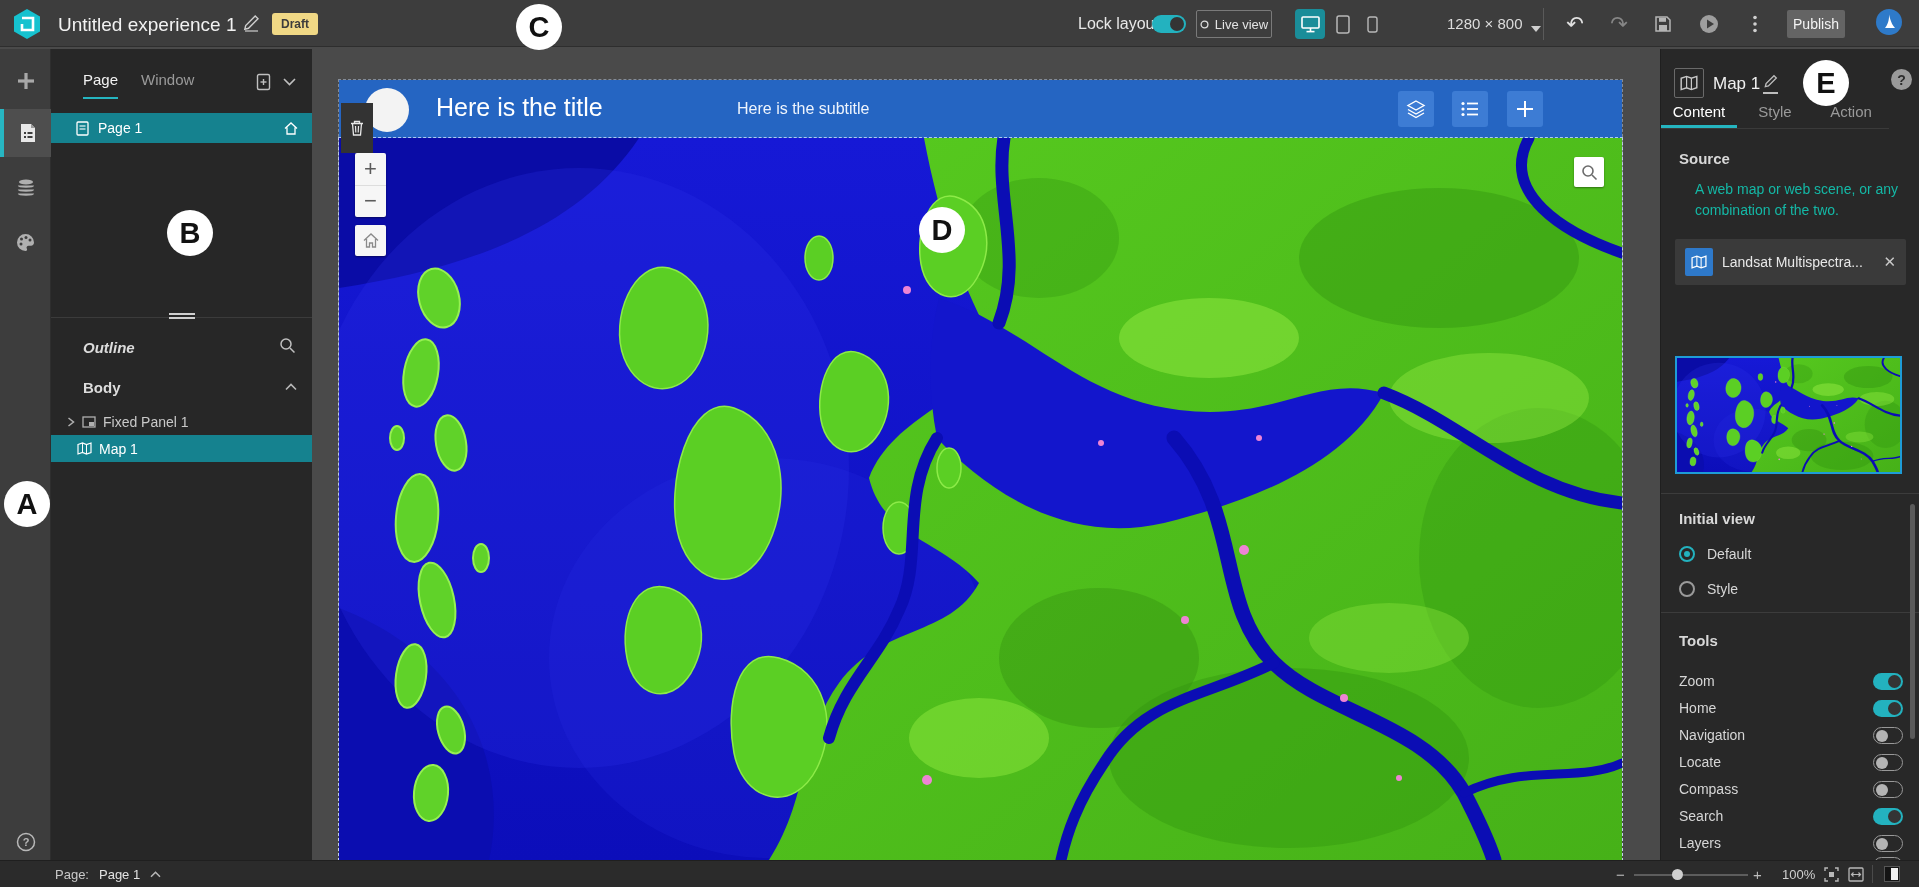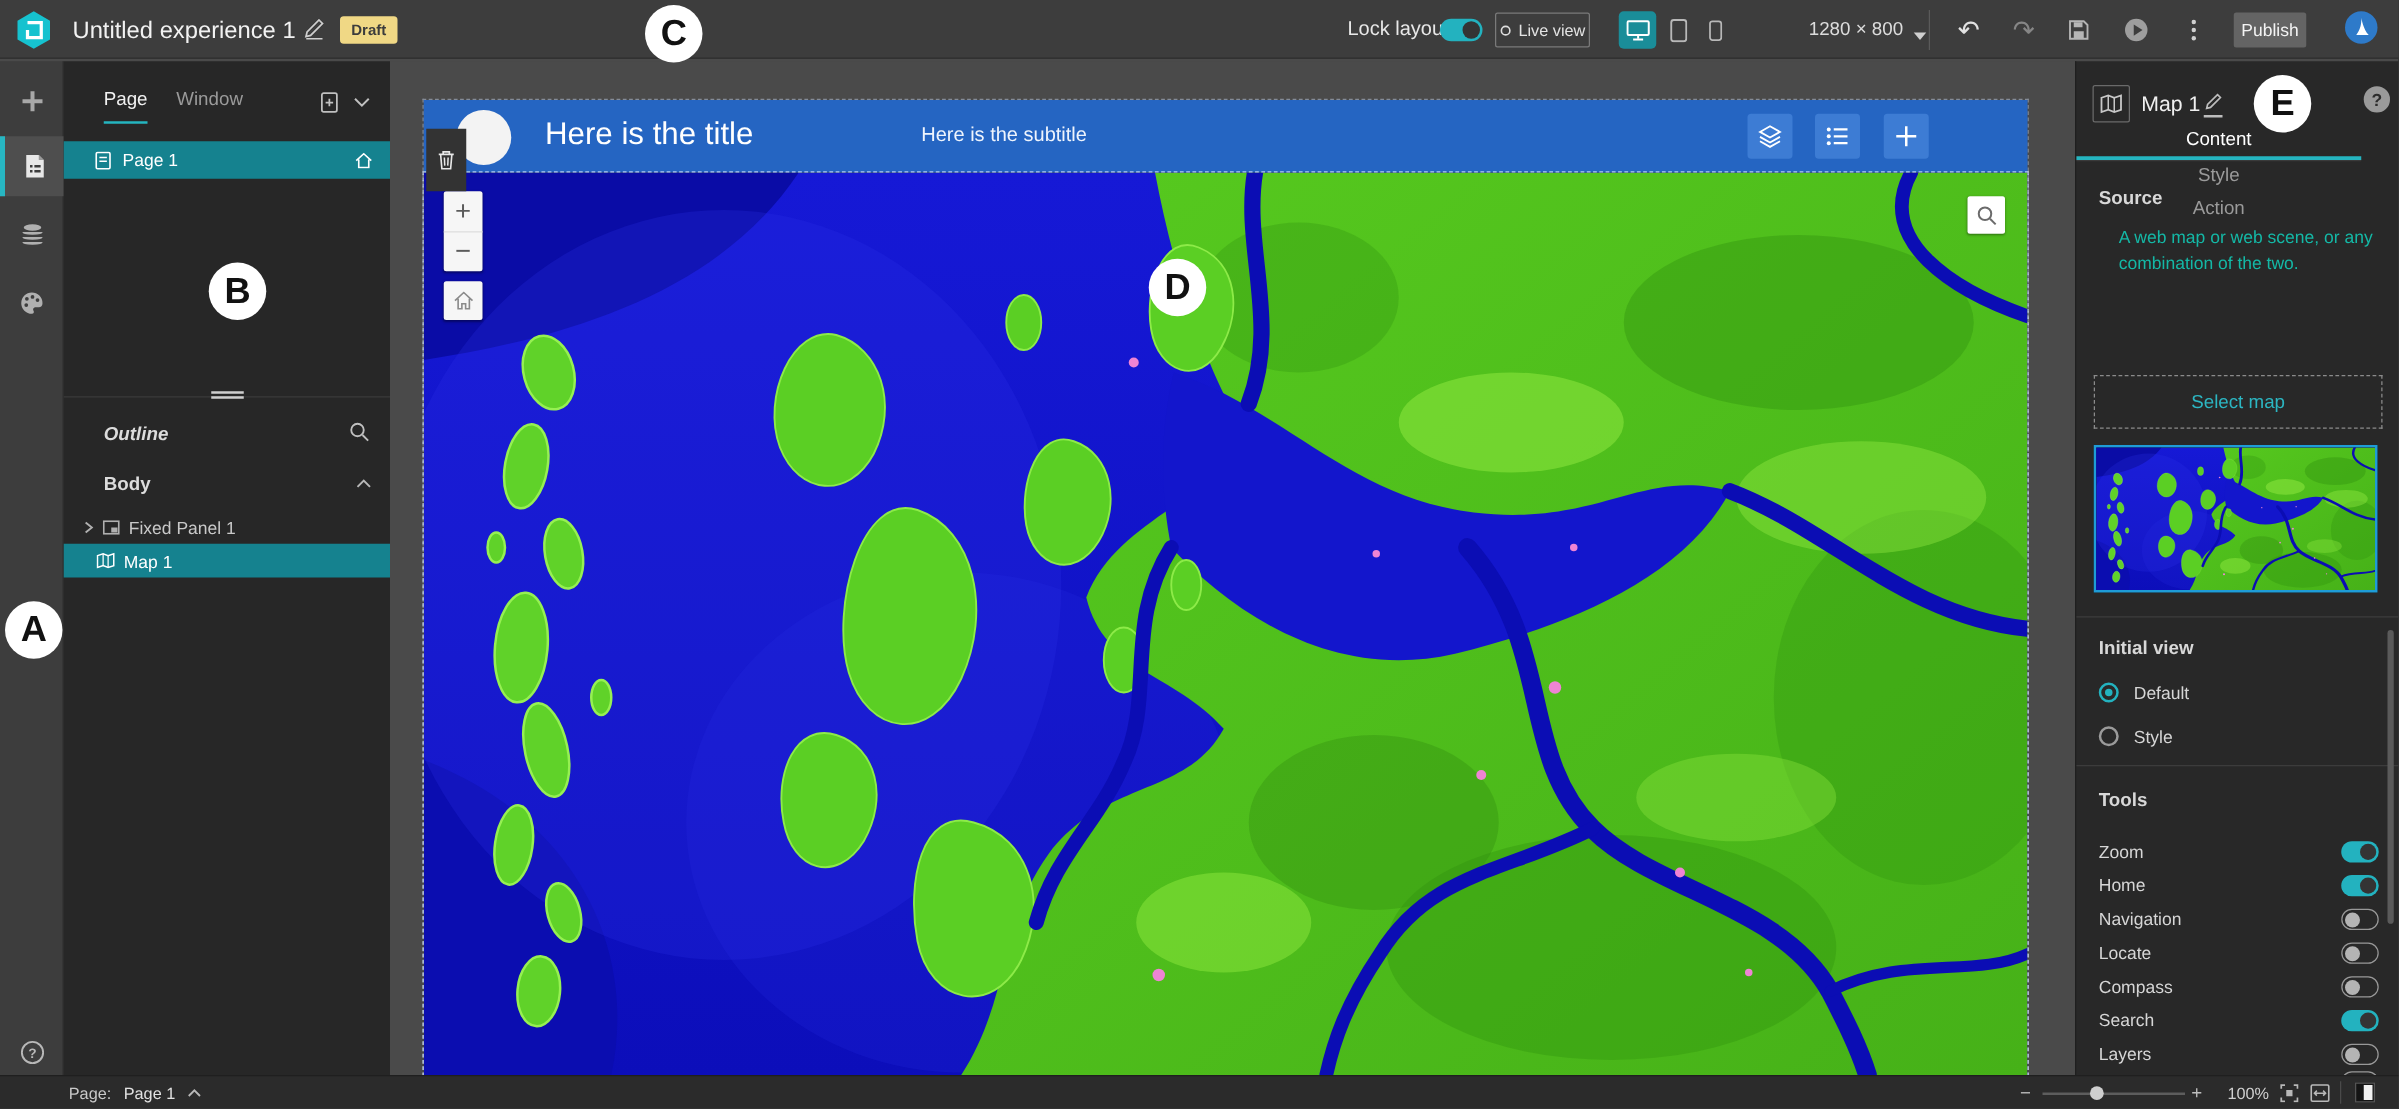--- a/index.html
+++ b/index.html
@@ -103,21 +103,21 @@
             border-left:1px solid #1f1f1f; z-index:20; overflow:hidden; }
   .rp-widgeticon { position:absolute; left:13px; top:19px; width:30px; height:30px;
                    border:1px solid #6a6a6a; border-radius:2px; display:flex; align-items:center;
                    justify-content:center; }
   .rp-title { position:absolute; left:52px; top:25px; font-size:17px; color:#f0f0f0; }
   .rp-pencil { position:absolute; left:102px; top:25px; border-bottom:2px solid #bdbdbd; padding-bottom:3px; }
   .rp-help { position:absolute; left:230px; top:20px; width:21px; height:21px; border-radius:50%;
              background:#9a9a9a; color:#2d2d2d; font-weight:bold; font-size:14px;
              display:flex; align-items:center; justify-content:center; }
   .rp-tabs { position:absolute; left:0; top:50px; width:228px; height:30px; display:flex;
-             border-bottom:1px solid #3a3a3a;flex-direction:column; }
+             border-bottom:1px solid #3a3a3a; }
   .rp-tab { flex:1; text-align:center; font-size:15px; color:#9a9a9a; line-height:26px; }
   .rp-tab.active { color:#fff; border-bottom:3px solid #25b5c0; }
   .rp-h { font-size:15px; font-weight:bold; color:#d8d8d8; }
   .rp-src-h { position:absolute; left:18px; top:101px; }
   .rp-desc { position:absolute; left:18px; top:130px; width:226px; font-size:14px; line-height:21px; color:#14b8a6;margin-left:16px; }
   .map-item { position:absolute; left:14px; top:190px; width:231px; height:46px; background:#3a3a3a;
               border-radius:2px; display:flex; align-items:center; padding:0 10px; gap:9px; }
   .map-item .blue-ic { width:28px; height:28px; background:#2e79ca; border-radius:2px; flex:0 0 auto;
                        display:flex; align-items:center; justify-content:center; }
   .map-item .mi-label { font-size:14px; color:#e8e8e8; white-space:nowrap; overflow:hidden; }
@@ -523,22 +523,32 @@
 
     <div class="rp-tabs">
       <span class="rp-tab active">Content</span>
       <span class="rp-tab">Style</span>
       <span class="rp-tab">Action</span>
     </div>
 
     <span class="rp-h rp-src-h">Source</span>
     <p class="rp-desc">A web map or web scene, or any combination of the two.</p>
 
-
-    <button class="select-map">Select map</button>
+    <div class="map-item">
+      <span class="blue-ic">
+        <svg width="16" height="14" viewBox="0 0 15 13">
+            <path d="M1,2.5 L5.5,1 L9.5,2.5 L14,1 V10.5 L9.5,12 L5.5,10.5 L1,12 Z" fill="none" stroke="#fff" stroke-width="1.2"></path>
+            <line x1="5.5" y1="1" x2="5.5" y2="10.5" stroke="#fff" stroke-width="1"></line>
+            <line x1="9.5" y1="2.5" x2="9.5" y2="12" stroke="#fff" stroke-width="1"></line>
+          </svg>
+      </span>
+      <span class="mi-label">Landsat Multispectra...</span>
+      <span class="mi-x">✕</span>
+    </div>
+
 
     <div class="thumb">
       <svg viewBox="0 0 1283 722" preserveAspectRatio="none" style="width:100%;height:100%">
           <use href="#mapart"></use>
         </svg>
     </div>
 
     <div class="rp-div" style="top:444px"></div>
     <span class="rp-h rp-iv-h">Initial view</span>
 

